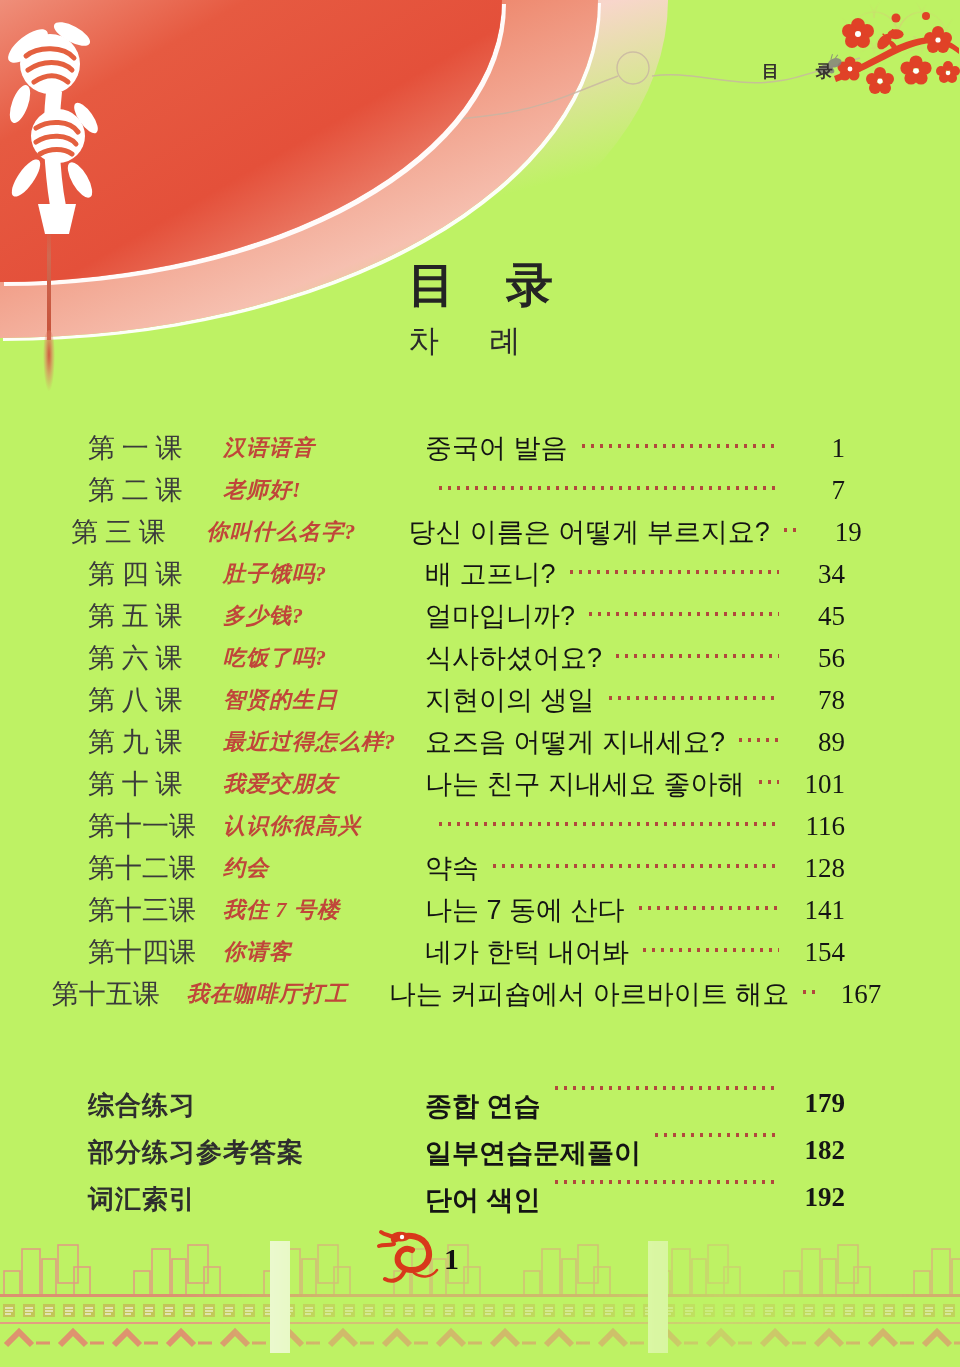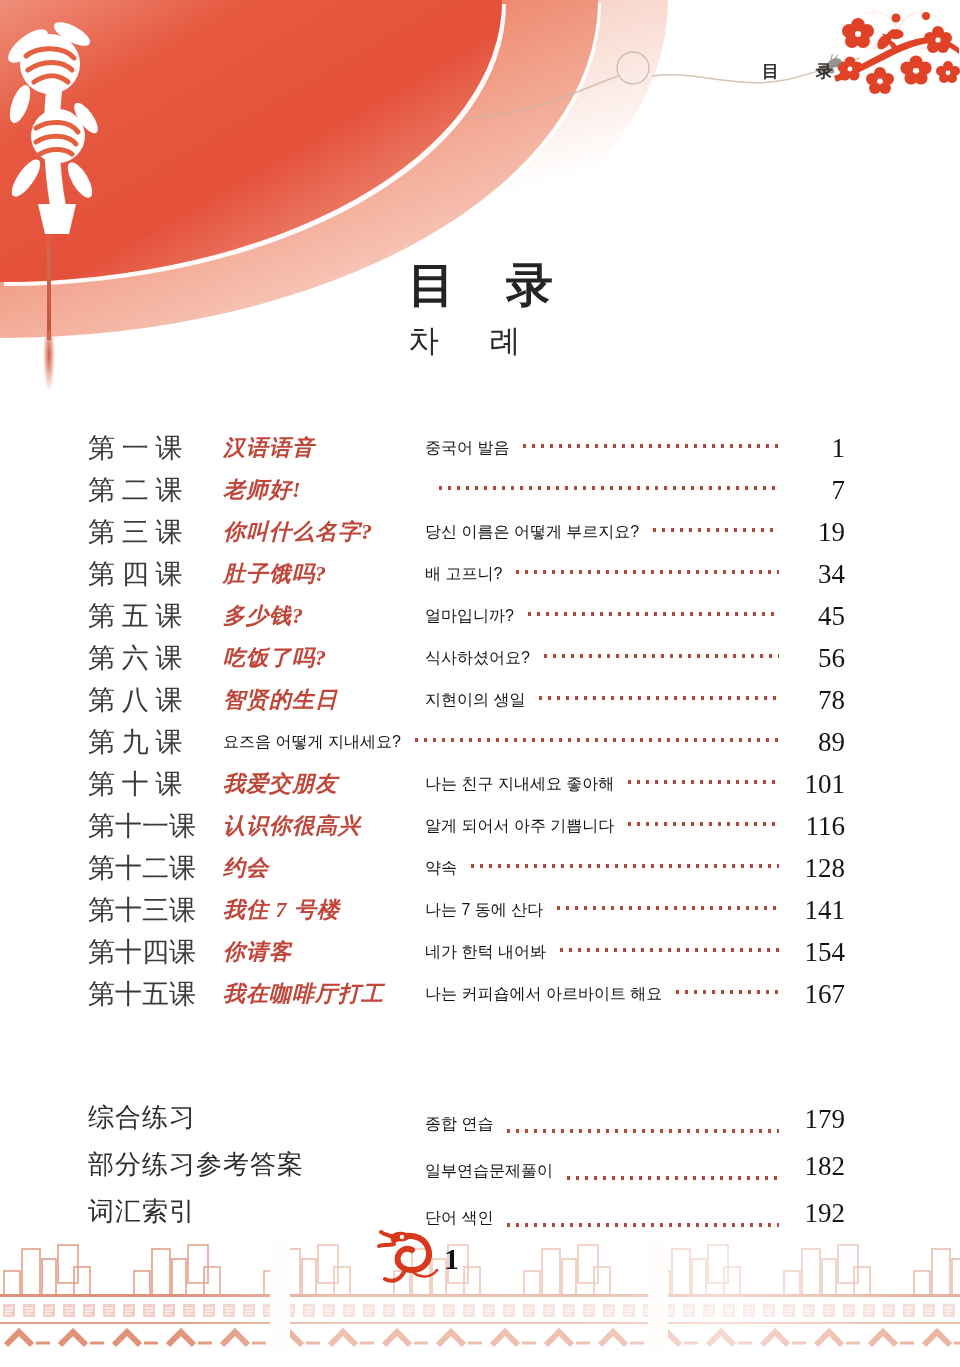--- a/index.html
+++ b/index.html
@@ -1,18 +1,18 @@
 <!DOCTYPE html>
 <html><head>
 <meta charset="utf-8">
 <style>
   html,body{margin:0;padding:0;background:#e9e9e9;}
   .page{
     position:relative; width:960px; height:1367px; margin:0 auto;
-    background:#ffffff; overflow:hidden;
+    background:#bef264; overflow:hidden;
     font-family:"Liberation Sans", sans-serif;
   }
 
   
   .blade{position:absolute; left:0; top:0; border-radius:0 0 100% 0;}
   .blade-c{width:668px; height:372px; z-index:1;
     background:linear-gradient(165deg,#f3b29f 0%,#f8d6cb 30%,rgba(255,255,255,0) 60%);}
   .blade-b{width:598px; height:338px; z-index:2;
     background:linear-gradient(158deg,#f0987f 0%,#ee8a70 35%,#f6c0b0 70%,rgba(255,255,255,0) 96%);
     box-shadow:3px 3px 0 rgba(255,255,255,.95);}
@@ -42,29 +42,29 @@
   .title-kr{position:absolute; left:408px; top:320px; z-index:6;
     font-size:31px; color:#2b2b2b; word-spacing:42px;}
 
   
   .toc{position:absolute; left:88px; top:427px; width:757px; z-index:6;}
   .toc-row{display:flex; align-items:center; height:42px;justify-content:center;}
   .c-no{width:135px; flex:none; font-family:"Liberation Serif",serif;
     font-size:27px; color:#3b3b3b; white-space:nowrap;}
   .c-cn{width:202px; flex:none; font-family:"Liberation Serif",serif; font-style:italic;
     font-weight:bold; font-size:22px; color:#c0463a; letter-spacing:1px; white-space:nowrap;}
-  .c-kr{flex:none; font-size:16px; color:#141414; white-space:nowrap;}
+  .c-kr{flex:none; font-size:27px; color:#141414; white-space:nowrap;}
   .leader{flex:1 1 0; min-width:12px; height:4px; margin:0 10px 0 14px; transform:translateY(-2px);
     background:repeating-linear-gradient(90deg,#b2493d 0 3px,rgba(0,0,0,0) 3px 9px);}
   .c-pg{width:56px; flex:none; text-align:right; font-family:"Liberation Serif",serif;
     font-size:27px; color:#151515;}
 
   
   .appendix{position:absolute; left:88px; top:1088px; width:757px; z-index:6;}
-  .apx-row{display:flex; align-items:flex-end; height:47px;}
+  .apx-row{display:flex; align-items:flex-start; height:47px;font-weight:bold;}
   .c-apx{width:337px; flex:none; font-size:26px; color:#2e2e2e; letter-spacing:1px; white-space:nowrap;}
 
   
   .dragon{position:absolute; left:374px; top:1226px; z-index:8;}
   .page-number{position:absolute; left:444px; top:1242px; z-index:8;
     font-family:"Liberation Serif",serif; font-weight:bold; font-size:30px; color:#111;}
 
   
   .bottom-border{position:absolute; left:0; top:1241px; width:960px; height:112px; z-index:5;
     -webkit-mask-image:linear-gradient(90deg,rgba(0,0,0,.95) 0 18%,rgba(0,0,0,.55) 35% 60%,rgba(0,0,0,.32) 75%,rgba(0,0,0,.65) 95%);
@@ -258,35 +258,35 @@
       </div>
     <div class="toc-row">
         <span class="c-no">第 八 课</span>
         <span class="c-cn">智贤的生日</span>
         <span class="c-kr">지현이의 생일</span>
         <span class="leader"></span>
         <span class="c-pg">78</span>
       </div>
     <div class="toc-row">
         <span class="c-no">第 九 课</span>
+        <span class="c-cn">最近过得怎么样?</span>
         <span class="c-kr">요즈음 어떻게 지내세요?</span>
         <span class="leader"></span>
         <span class="c-pg">89</span>
       </div>
     <div class="toc-row">
         <span class="c-no">第 十 课</span>
         <span class="c-cn">我爱交朋友</span>
         <span class="c-kr">나는 친구 지내세요 좋아해</span>
         <span class="leader"></span>
         <span class="c-pg">101</span>
       </div>
     <div class="toc-row">
         <span class="c-no">第十一课</span>
         <span class="c-cn">认识你很高兴</span>
-        <span class="c-kr">알게 되어서 아주 기쁩니다</span>
         <span class="leader"></span>
         <span class="c-pg">116</span>
       </div>
     <div class="toc-row">
         <span class="c-no">第十二课</span>
         <span class="c-cn">约会</span>
         <span class="c-kr">약속</span>
         <span class="leader"></span>
         <span class="c-pg">128</span>
       </div>

